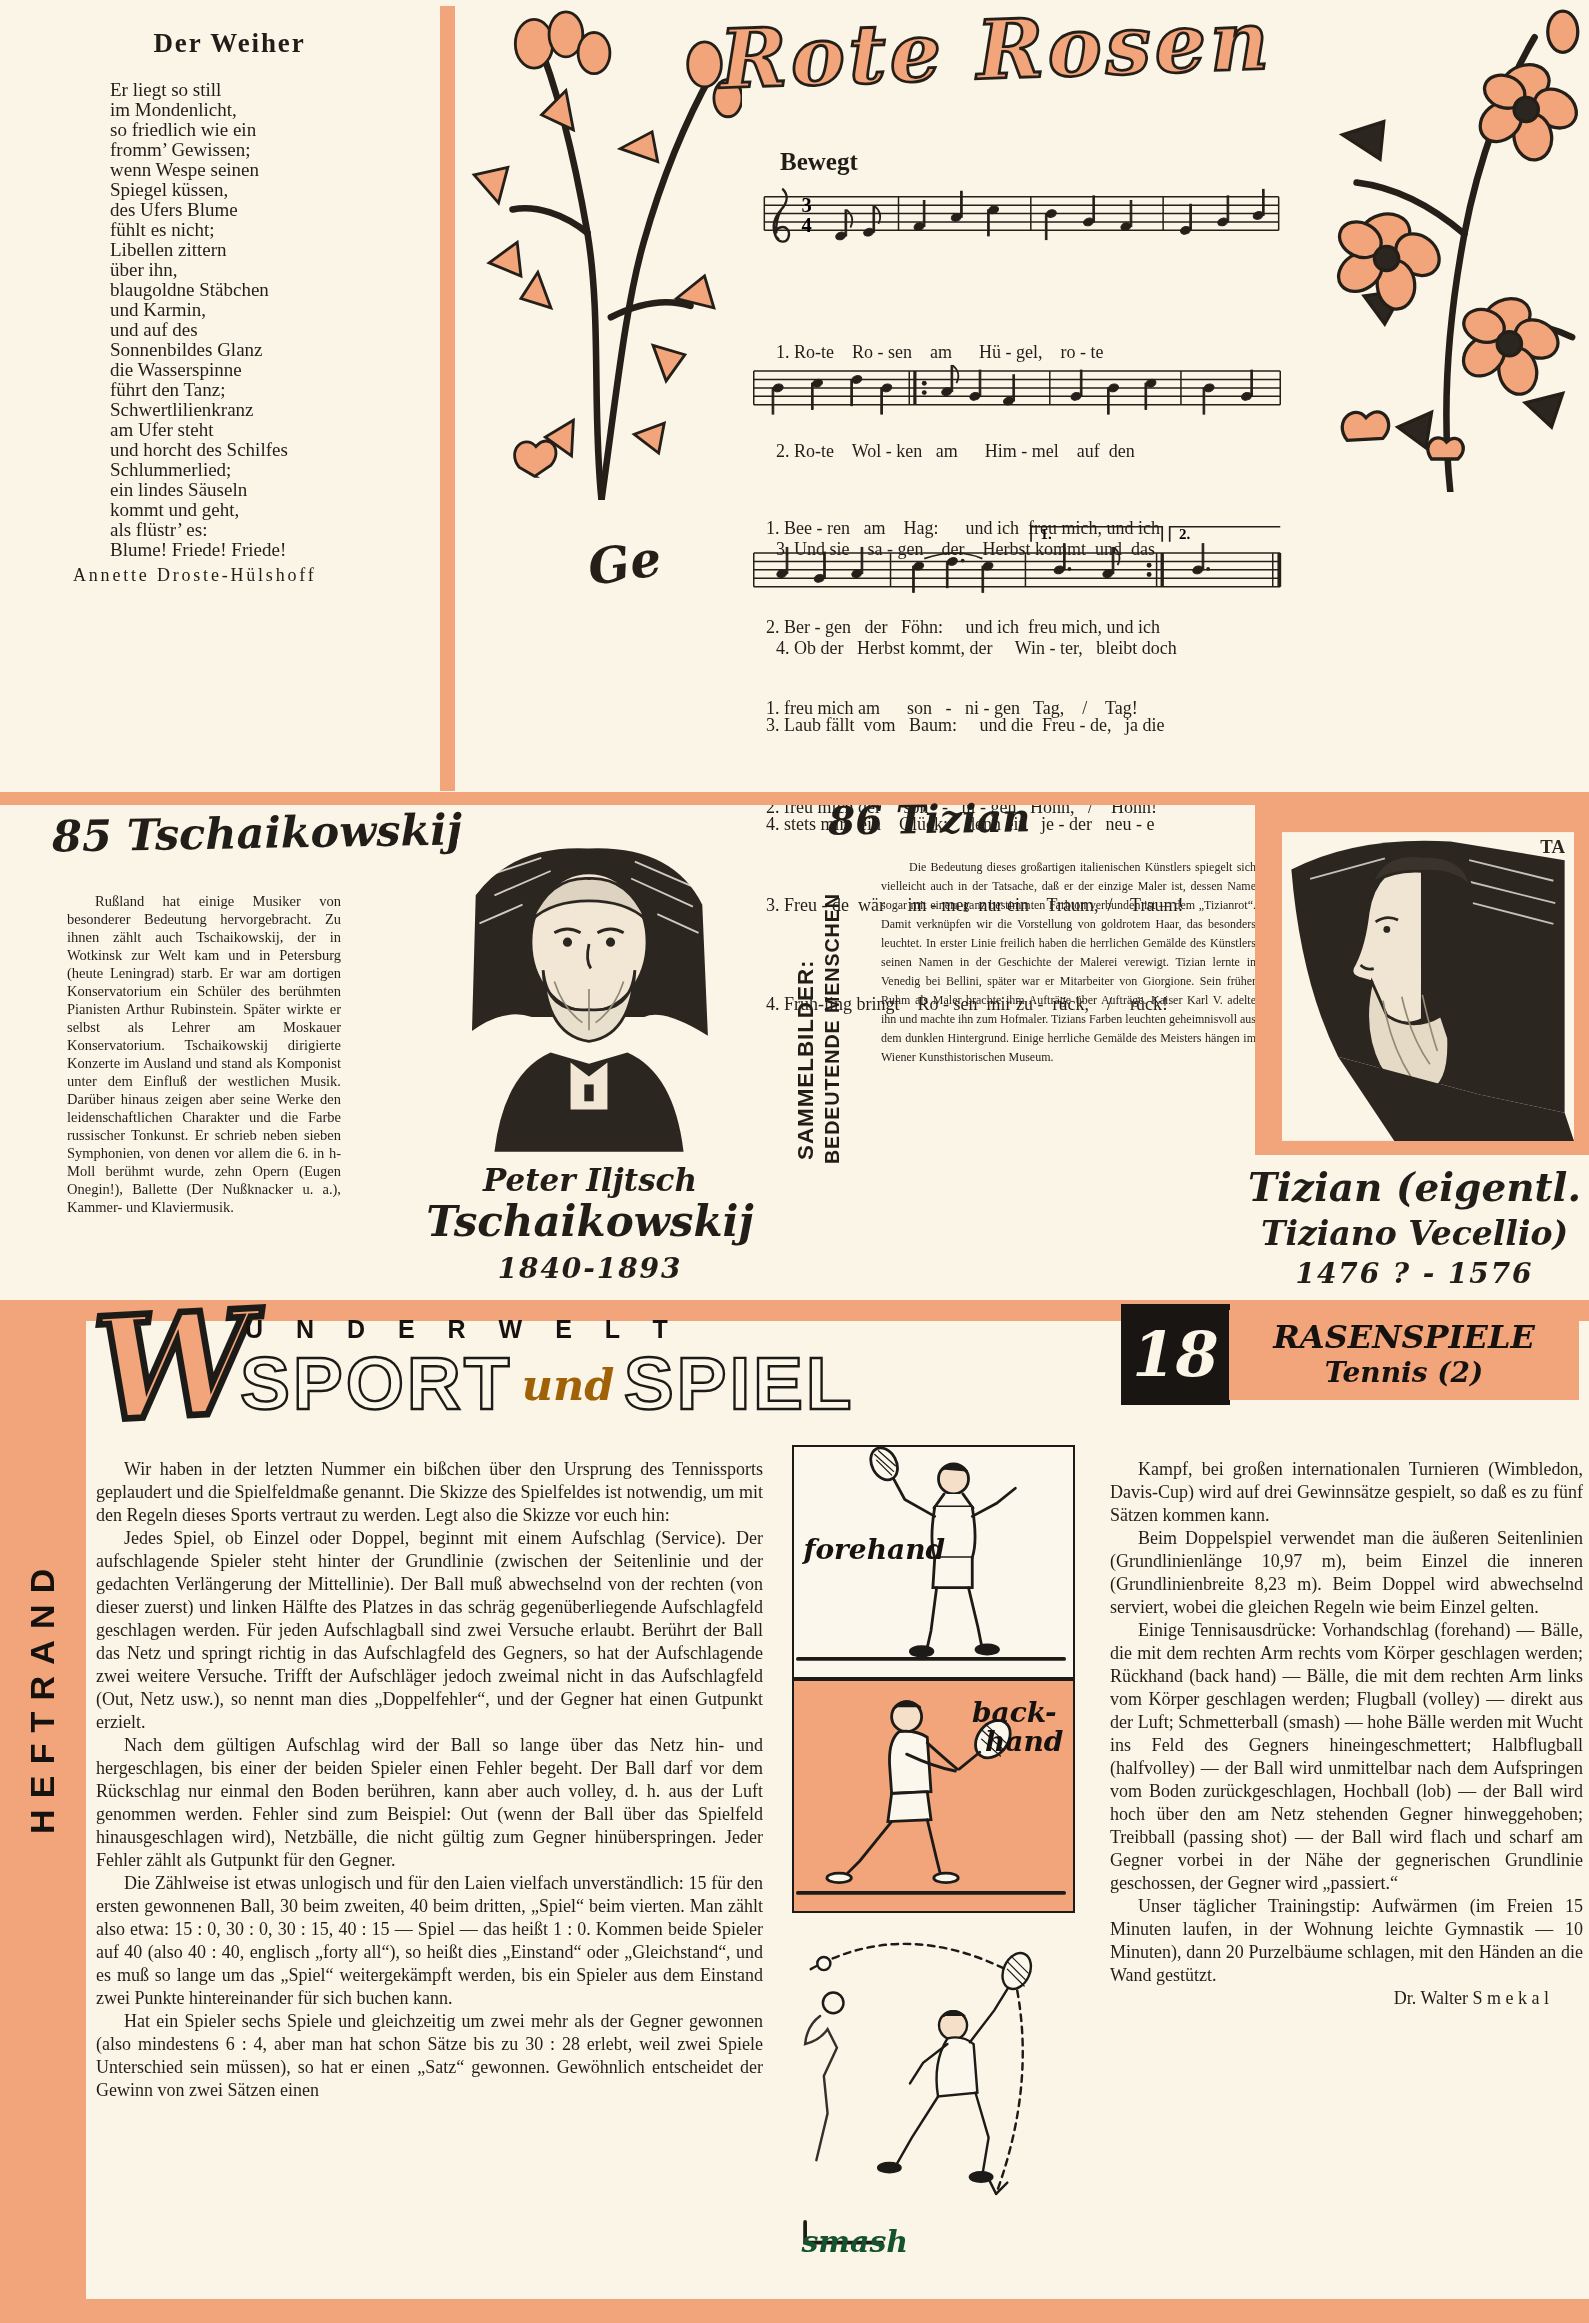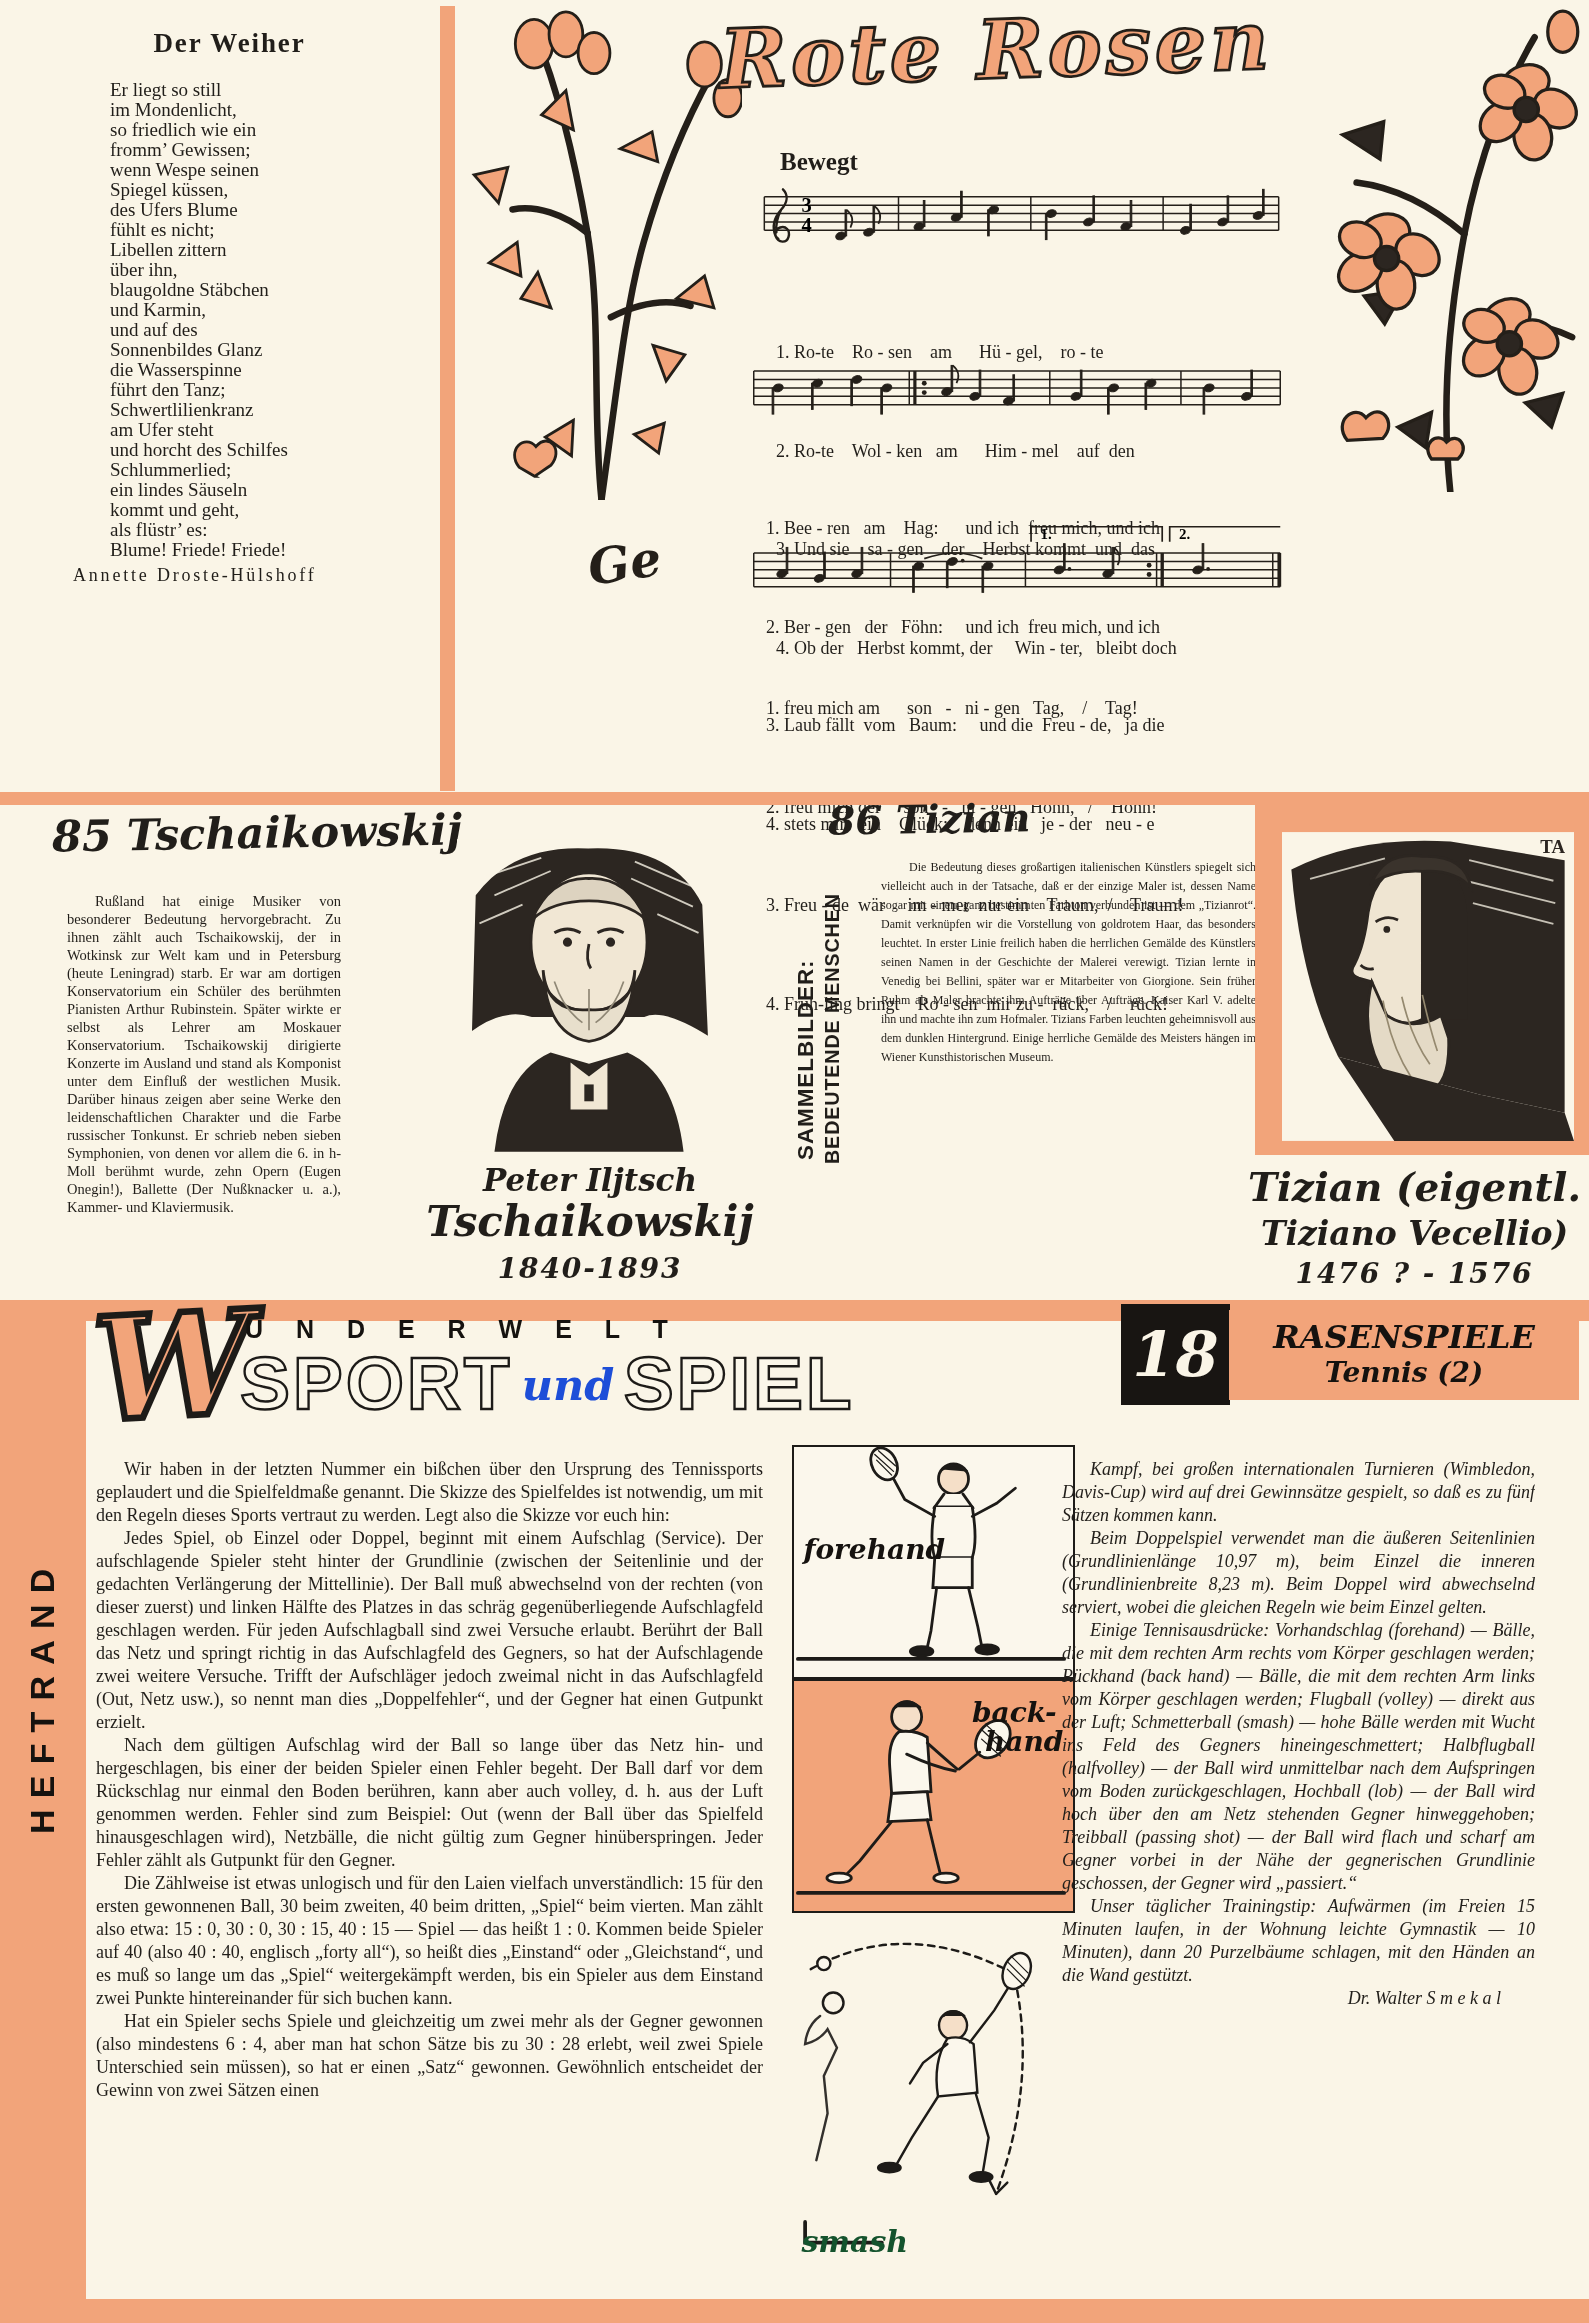--- a/index.html
+++ b/index.html
@@ -442,21 +442,21 @@
   <div class="abs salmon" style="left:0;top:1300px;width:1589px;height:20.6px;"></div>
   <div class="abs salmon" style="left:0;top:1300px;width:86px;height:1023px;"></div>
   <div class="abs salmon" style="left:0;top:2299px;width:1589px;height:24px;"></div>
 
   <div class="abs vert sans" style="left:22.5px;top:1834px;font-size:34px;font-weight:bold;letter-spacing:11.2px;color:#15120f;">HEFTRAND</div>
 
   <div class="abs hand" style="left:94px;top:1295px;font-size:142px;line-height:1;color:#f2a47a;-webkit-text-stroke:6.6px #1d1b18;transform:rotate(-3deg);">W</div>
   <div class="abs sans" style="left:245px;top:1315px;font-size:25px;font-weight:bold;letter-spacing:13px;color:#15120f;">U N D E R W E L T</div>
   <div class="abs" style="left:240px;top:1340px;display:flex;align-items:baseline;gap:9.4px;">
     <span class="sans outline-big" style="font-size:75px;font-weight:bold;letter-spacing:2.8px;">SPORT</span>
-    <span class="hand" style="font-size:43px;color:#1d4ed8;position:relative;top:-9.4px;">und</span>
+    <span class="hand" style="font-size:43px;color:#a16207;position:relative;top:-9.4px;">und</span>
     <span class="sans outline-big" style="font-size:75px;font-weight:bold;letter-spacing:2.8px;">SPIEL</span>
   </div>
 
   <div class="abs" style="left:1121px;top:1304px;width:109px;height:101px;background:#181512;display:flex;align-items:center;justify-content:center;">
     <span class="hand" style="font-size:62px;color:#faf5e7;">18</span>
   </div>
 
   <div class="abs salmon" style="left:1229px;top:1310px;width:350px;height:90px;text-align:center;color:#15120f;">
     <div class="hand" style="font-size:32px;margin-top:7.5px;">RASENSPIELE</div>
     <div class="hand" style="font-size:28px;">Tennis (2)</div>
@@ -548,21 +548,21 @@
         <path d="M156 196 L128 240 L112 268"></path>
         <path d="M196 192 L210 240 L204 276"></path>
         <ellipse cx="104" cy="272" rx="12" ry="5" fill="#1d1b18"></ellipse>
         <ellipse cx="202" cy="282" rx="12" ry="5" fill="#1d1b18"></ellipse>
         <polyline points="14,330 14,352 96,352" stroke-width="4"></polyline>
       </g>
     </svg>
     <div class="abs hand" style="left:9.4px;top:311px;font-size:30px;color:#14532d;">smash</div>
   </div>
 
-  <div class="abs just" style="left:1062px;top:1458px;width:473px;height:824px;font-size:18px;line-height:23px;overflow:hidden;font-style:italic;">
+  <div class="abs just" style="left:1110px;top:1458px;width:473px;height:824px;font-size:18px;line-height:23px;overflow:hidden;">
     <p>Kampf, bei großen internationalen Turnieren (Wimbledon, Davis-Cup) wird auf drei Gewinnsätze gespielt, so daß es zu fünf Sätzen kommen kann.</p>
     <p>Beim Doppelspiel verwendet man die äußeren Seitenlinien (Grundlinienlänge 10,97 m), beim Einzel die inneren (Grundlinienbreite 8,23 m). Beim Doppel wird abwechselnd serviert, wobei die gleichen Regeln wie beim Einzel gelten.</p>
     <p>Einige Tennisausdrücke: Vorhandschlag (forehand) — Bälle, die mit dem rechten Arm rechts vom Körper geschlagen werden; Rückhand (back hand) — Bälle, die mit dem rechten Arm links vom Körper geschlagen werden; Flugball (volley) — direkt aus der Luft; Schmetterball (smash) — hohe Bälle werden mit Wucht ins Feld des Gegners hineingeschmettert; Halbflugball (halfvolley) — der Ball wird unmittelbar nach dem Aufspringen vom Boden zurückgeschlagen, Hochball (lob) — der Ball wird hoch über den am Netz stehenden Gegner hinweggehoben; Treibball (passing shot) — der Ball wird flach und scharf am Gegner vorbei in der Nähe der gegnerischen Grundlinie geschossen, der Gegner wird „passiert.“</p>
     <p>Unser täglicher Trainingstip: Aufwärmen (im Freien 15 Minuten laufen, in der Wohnung leichte Gymnastik — 10 Minuten), dann 20 Purzelbäume schlagen, mit den Händen an die Wand gestützt.</p>
     <p style="text-indent:0;text-align:right;padding-right:34px;">Dr. Walter S m e k a l</p>
   </div>
 
 </div>
 
 

